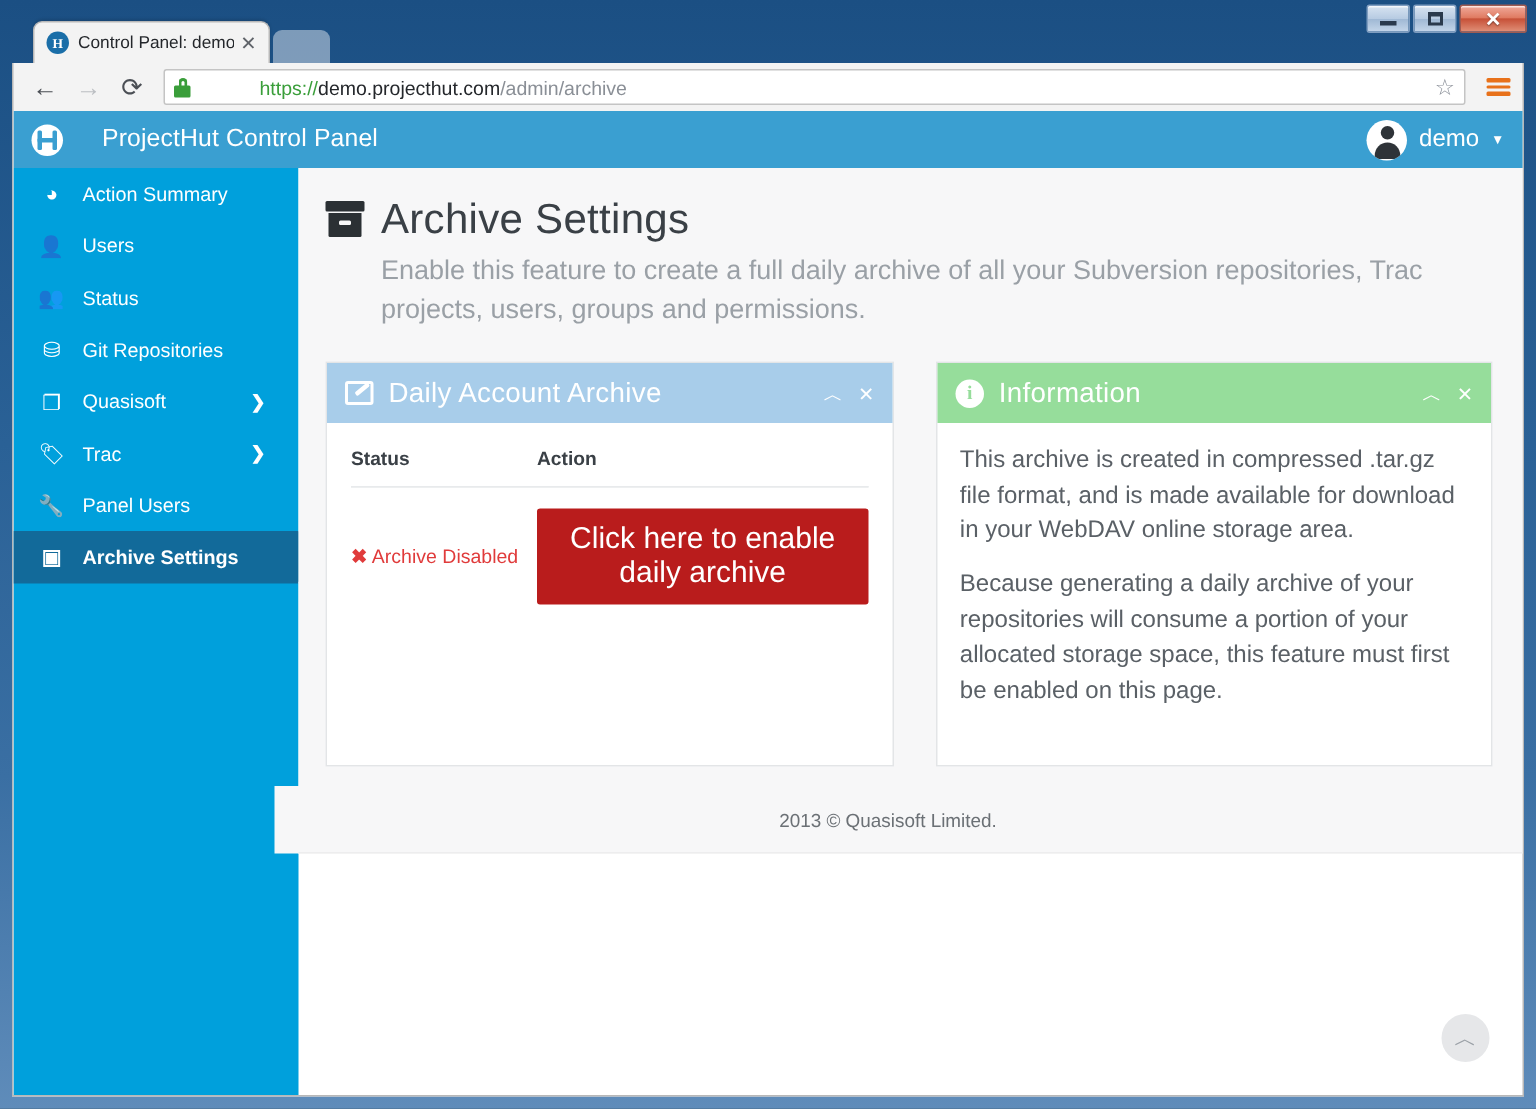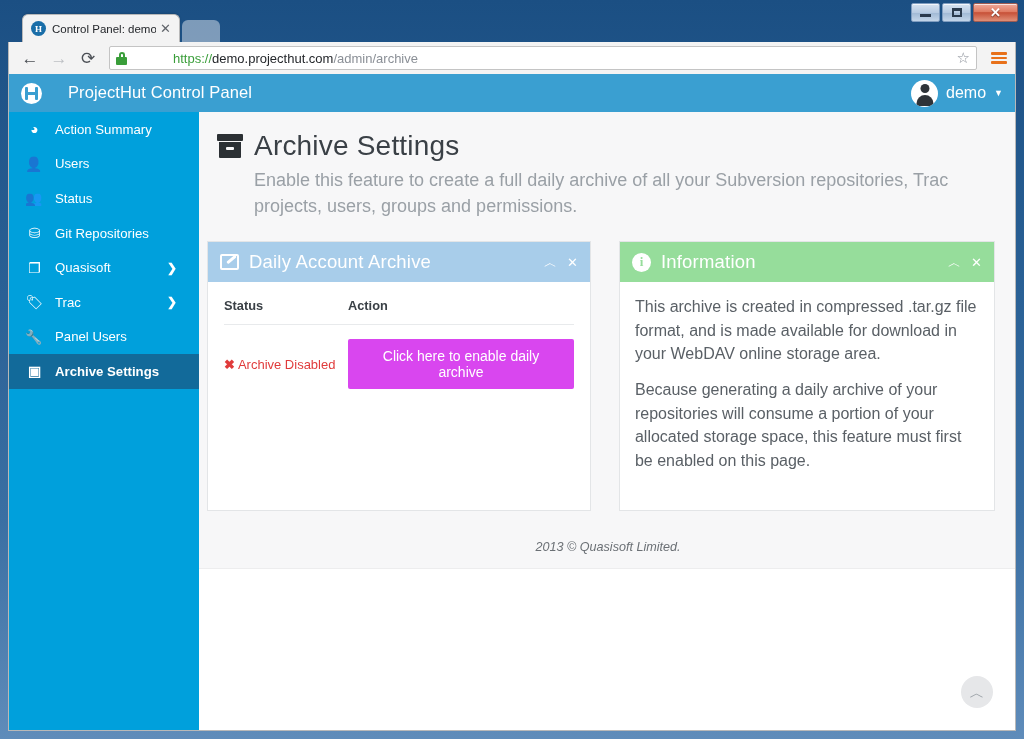--- a/index.html
+++ b/index.html
@@ -183,21 +183,21 @@
   #archive-box-icon .base { position: absolute; left: 2px; top: 8px; width: 22px; height: 16px;
     background: #2b3034; border-radius: 0 0 1px 1px; }
   #archive-box-icon .slot { position: absolute; left: 9px; top: 13px; width: 8px; height: 3px;
     background: #f7f7f8; border-radius: 1px; }
   #page-title { font-size: 28px; color: #3a4046; font-weight: normal; letter-spacing: .2px; }
   #page-subtitle {
     margin: 6px 0 0 37px; font-size: 18px; color: #9aa0a6; line-height: 1.42;
     max-width: 712px;
   }
 
-  #panels { display: flex; gap: 28px; padding: 22px 22px 0 8px; }
+  #panels { display: flex; gap: 28px; padding: 22px 22px 0 18px; }
   .panel { background: #ffffff; border: 1px solid #e3e5e7; }
   #panel-archive { width: 388px; }
   #panel-info { width: 380px; }
   .panel-head {
     height: 40px; display: flex; align-items: center; padding: 0 12px 0 12px; gap: 10px;
     color: #ffffff;
   }
   #panel-archive .panel-head { background: #a8cdea; }
   #panel-info .panel-head { background: #96dd9b; }
   .panel-head .head-ico { flex: 0 0 auto; display: flex; align-items: center; }
@@ -218,36 +218,36 @@
   #archive-table { width: 100%; border-collapse: collapse; }
   #archive-table th {
     text-align: left; font-size: 12.8px; color: #3a4046; font-weight: bold;
     padding: 2px 0 11px 0; border-bottom: 1px solid #e8eaec;
   }
   #archive-table th.col-status { width: 124px; }
   #archive-table td { padding: 14px 0 0 0; vertical-align: middle; }
   #status-cell { font-size: 13px; color: #e03b3b; white-space: nowrap; }
   #status-cell .xmark { font-weight: bold; margin-right: 3px; }
   #enable-btn {
-    display: inline-block; background: #d946ef; color: #ffffff;
-    font-size: 14px; padding: 9px 14px; border: none; border-radius: 2px;
+    display: inline-block; background: #b91c1c; color: #ffffff;
+    font-size: 20px; padding: 9px 14px; border: none; border-radius: 2px;
     font-family: "Liberation Sans", sans-serif; cursor: pointer;
   }
 
   #panel-info .panel-body { padding: 13px 16px 20px 15px; }
   #panel-info p { font-size: 16px; color: #5a6066; line-height: 1.48; margin-bottom: 12px; }
   #panel-info p:last-child { margin-bottom: 17px; }
   #panel-info b { color: #3a4046; }
   #panel-info i { font-style: italic; }
 
   #footer {
-    position: absolute; left: 190px; top: 450px; width: 818px; height: 45px;
+    position: absolute; left: 174px; top: 450px; width: 818px; height: 45px;
     display: flex; align-items: center; justify-content: center;
     background: #f7f7f8;
-    font-size: 12.6px; color: #6b7075; font-style: italic;
+    font-size: 12.6px; color: #6b7075;
   }
   #page-bottom-rule {
     position: absolute; left: 190px; top: 494px; width: 818px; height: 1px;
     background: #ededee;
   }
 
   #scroll-top {
     position: absolute; right: 22px; bottom: 22px; width: 32px; height: 32px;
     border-radius: 50%; background: #e6e7e9;
     display: flex; align-items: center; justify-content: center;

